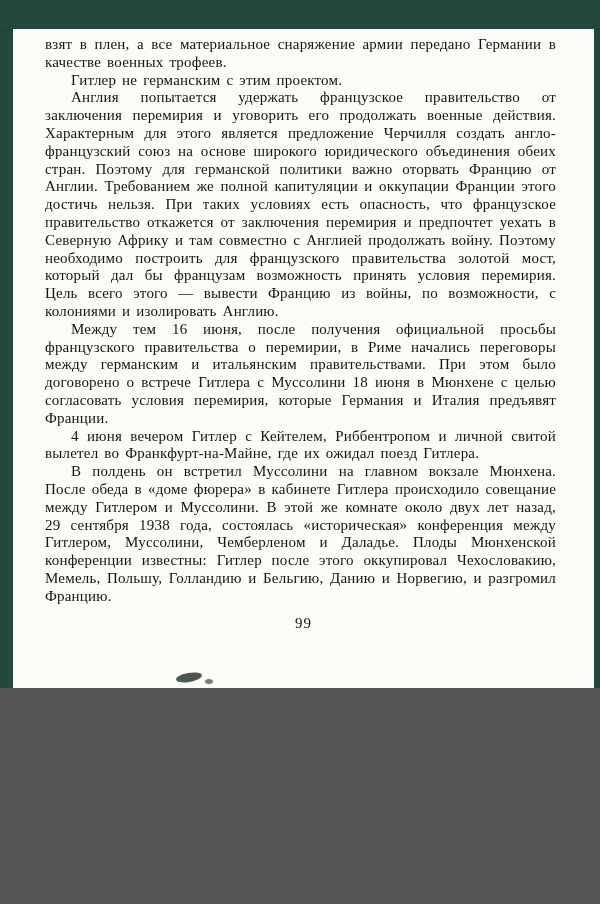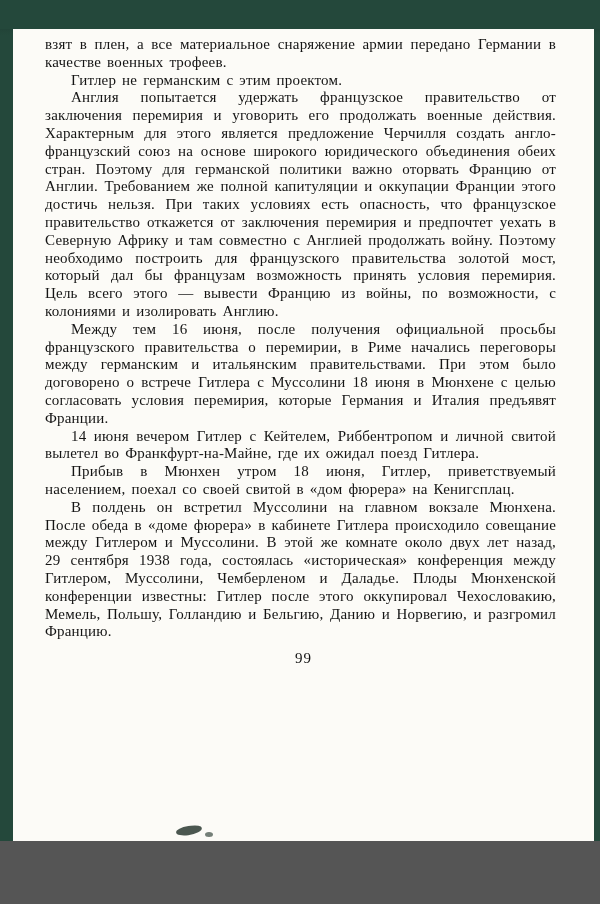--- a/index.html
+++ b/index.html
@@ -3,21 +3,21 @@
 <meta charset="utf-8">
 <style>
   html, body {
     margin: 0;
     padding: 0;
     background: #555;
   }
   .scan {
     position: relative;
     width: 600px;
-    height: 841px;
+    height: 688px;
     background: var(--paper, #fcfbf7);
     overflow: hidden;
     font-family: "Liberation Serif", "DejaVu Serif", serif;
   }
   
   .edge {
     position: absolute;
     background: var(--edge, #24483b);
   }
   .edge-top    { left: 0; top: 0; width: 600px; height: 29px; }
@@ -89,22 +89,21 @@
   <div class="edge edge-left"></div>
   <div class="edge edge-right"></div>
   <div class="edge-top-shadow"></div>
 
   <div class="page">
     <div class="text-block">
       <p class="cont">взят в плен, а все материальное снаряжение армии передано Германии в качестве военных трофеев.</p>
       <p>Гитлер не германским с этим проектом.</p>
       <p>Англия попытается удержать французское правительство от заключения перемирия и уговорить его продолжать военные действия. Характерным для этого является предложение Черчилля создать англо-французский союз на основе широкого юридического объединения обеих стран. Поэтому для германской политики важно оторвать Францию от Англии. Требованием же полной капитуляции и оккупации Франции этого достичь нельзя. При таких условиях есть опасность, что французское правительство откажется от заключения перемирия и предпочтет уехать в Северную Африку и там совместно с Англией продолжать войну. Поэтому необходимо построить для французского правительства золотой мост, который дал бы французам возможность принять условия перемирия. Цель всего этого — вывести Францию из войны, по возможности, с колониями и изолировать Англию.</p>
       <p>Между тем 16 июня, после получения официальной просьбы французского правительства о перемирии, в Риме начались переговоры между германским и итальянским правительствами. При этом было договорено о встрече Гитлера с Муссолини 18 июня в Мюнхене с целью согласовать условия перемирия, которые Германия и Италия предъявят Франции.</p>
-      <p>14 июня вечером Гитлер с Кейтелем, Риббентропом и личной свитой вылетел во Франкфурт-на-Майне, где их ожидал поезд Гитлера.</p>
-      <p>Прибыв в Мюнхен утром 18 июня, Гитлер, приветствуемый населением, поехал со своей свитой в «дом фюрера» на Кенигсплац.</p>
+      <p>4 июня вечером Гитлер с Кейтелем, Риббентропом и личной свитой вылетел во Франкфурт-на-Майне, где их ожидал поезд Гитлера.</p>
       <p>В полдень он встретил Муссолини на главном вокзале Мюнхена. После обеда в «доме фюрера» в кабинете Гитлера происходило совещание между Гитлером и Муссолини. В этой же комнате около двух лет назад, 29 сентября 1938 года, состоялась «историческая» конференция между Гитлером, Муссолини, Чемберленом и Даладье. Плоды Мюнхенской конференции известны: Гитлер после этого оккупировал Чехословакию, Мемель, Польшу, Голландию и Бельгию, Данию и Норвегию, и разгромил Францию.</p>
     </div>
     <div class="page-number">99</div>
   </div>
 
   <div class="artifact"></div>
   <div class="artifact2"></div>
 </div>
 
 </body></html>

